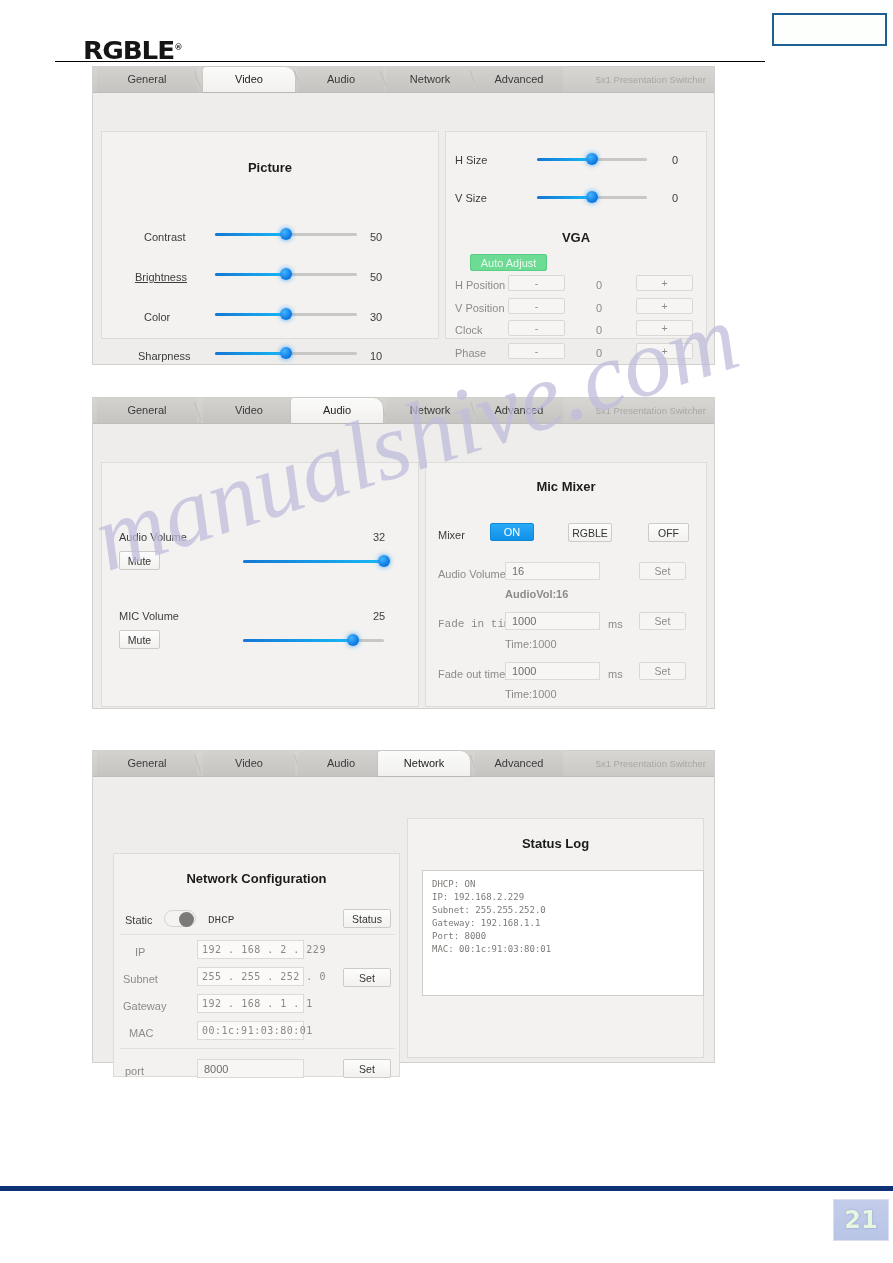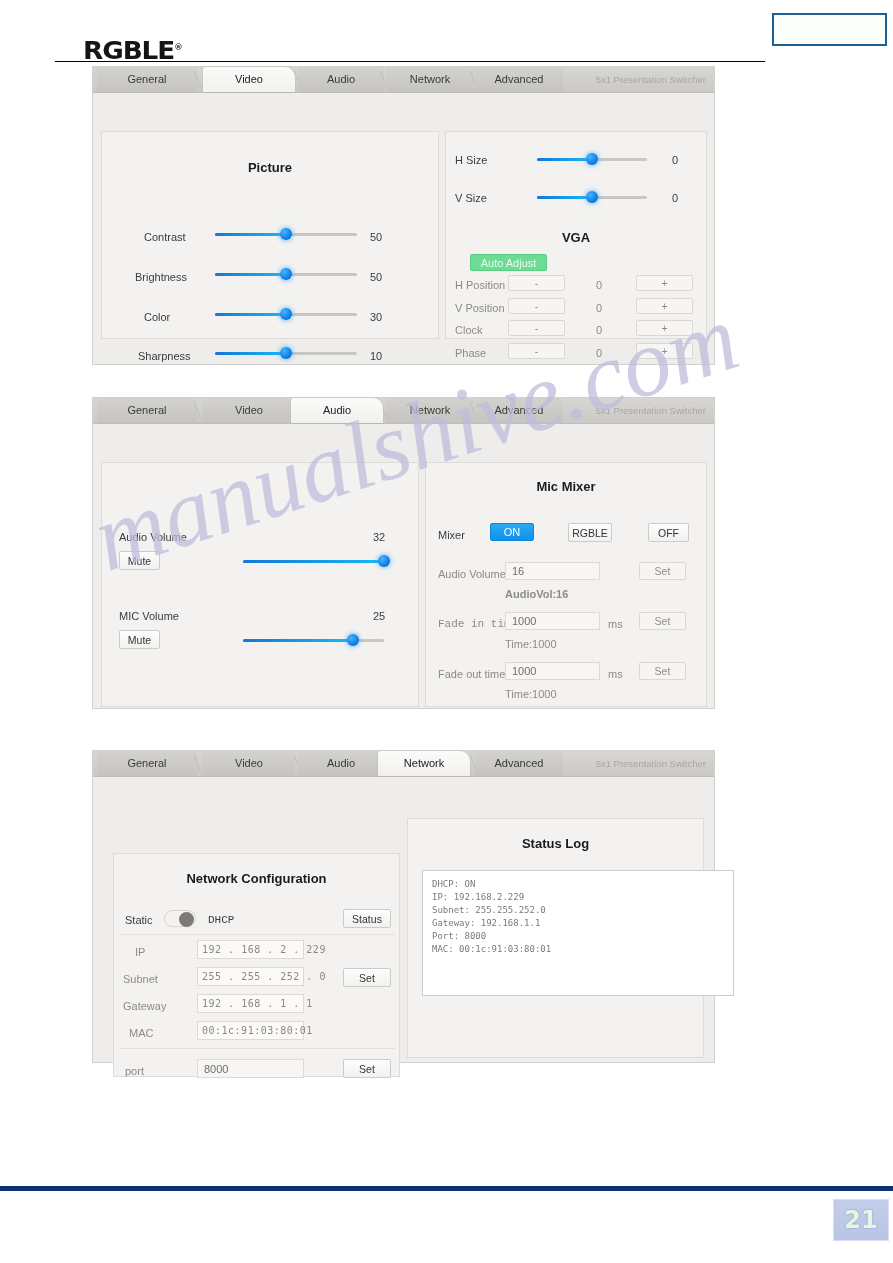--- a/index.html
+++ b/index.html
@@ -293,21 +293,21 @@
       <div class="group-title" style="top:16px;margin-top:12px;">Picture</div>
 
       <div class="sublabel" style="left:42px; top:99px;">Contrast</div>
       <div class="slider" style="left:113px; top:95px; width:142px;">
         <div class="track"></div>
         <div class="fill" style="width:50%;"></div>
         <div class="thumb" style="left:50%;"></div>
       </div>
       <div class="value" style="left:268px; top:99px;">50</div>
 
-      <div class="sublabel" style="left:33px; top:139px;">Brightness</div>
+      <div class="sublabel" style="left:33px; top:139px;text-decoration:underline;">Brightness</div>
       <div class="slider" style="left:113px; top:135px; width:142px;">
         <div class="track"></div>
         <div class="fill" style="width:50%;"></div>
         <div class="thumb" style="left:50%;"></div>
       </div>
       <div class="value" style="left:268px; top:139px;">50</div>
 
       <div class="sublabel" style="left:42px; top:179px;">Color</div>
       <div class="slider" style="left:113px; top:175px; width:142px;">
         <div class="track"></div>
@@ -502,21 +502,21 @@
 
       <div class="divider" style="left:6px; top:194px; width:275px;"></div>
 
       <div class="sublabel dim" style="left:11px; top:211px;">port</div>
       <div class="field" style="left:83px; top:205px; width:107px; height:19px;">8000</div>
       <div class="btn" style="left:229px; top:205px; width:48px; height:19px;">Set</div>
     </div>
 
     <div class="group" style="left:314px; top:41px; width:297px; height:240px;">
       <div class="group-title" style="top:17px;">Status Log</div>
-      <div class="logbox" style="left:14px; top:51px; width:312px; height:126px;">DHCP: ON
+      <div class="logbox" style="left:14px; top:51px; width:282px; height:126px;">DHCP: ON
 IP: 192.168.2.229
 Subnet: 255.255.252.0
 Gateway: 192.168.1.1
 Port: 8000
 MAC: 00:1c:91:03:80:01</div>
     </div>
   </div>
 </div>
 
 <div id="footer-rule"></div>

